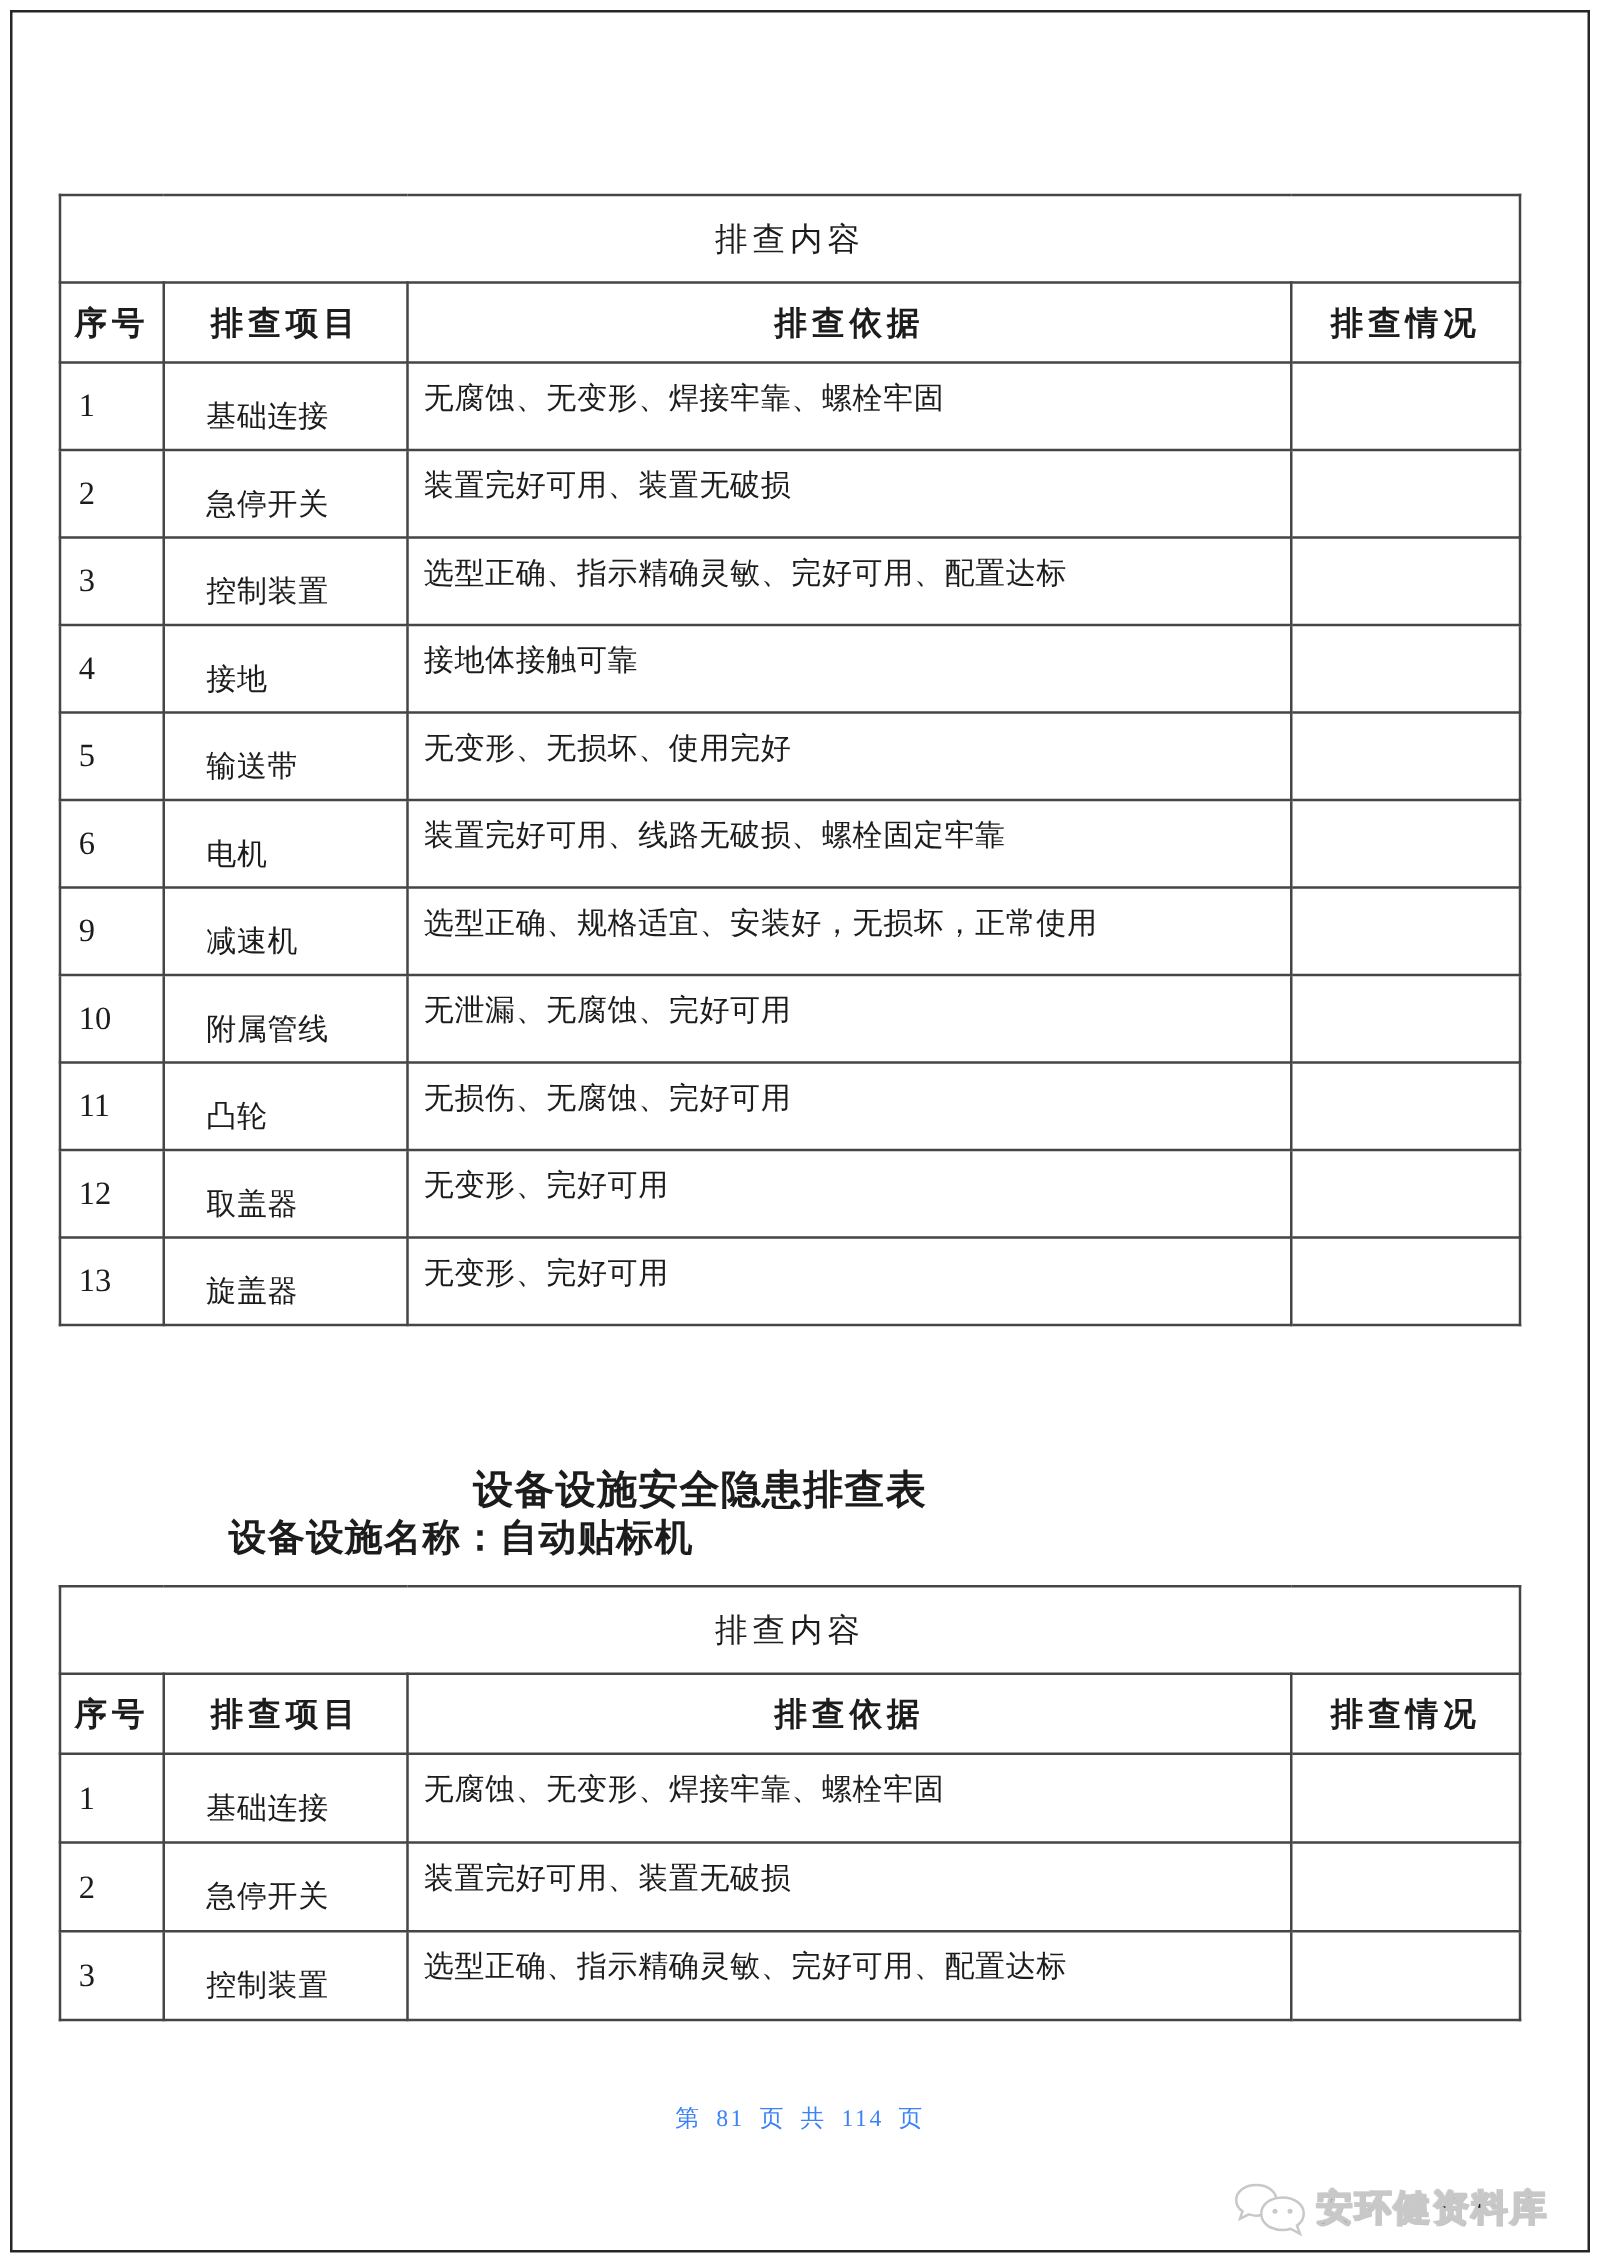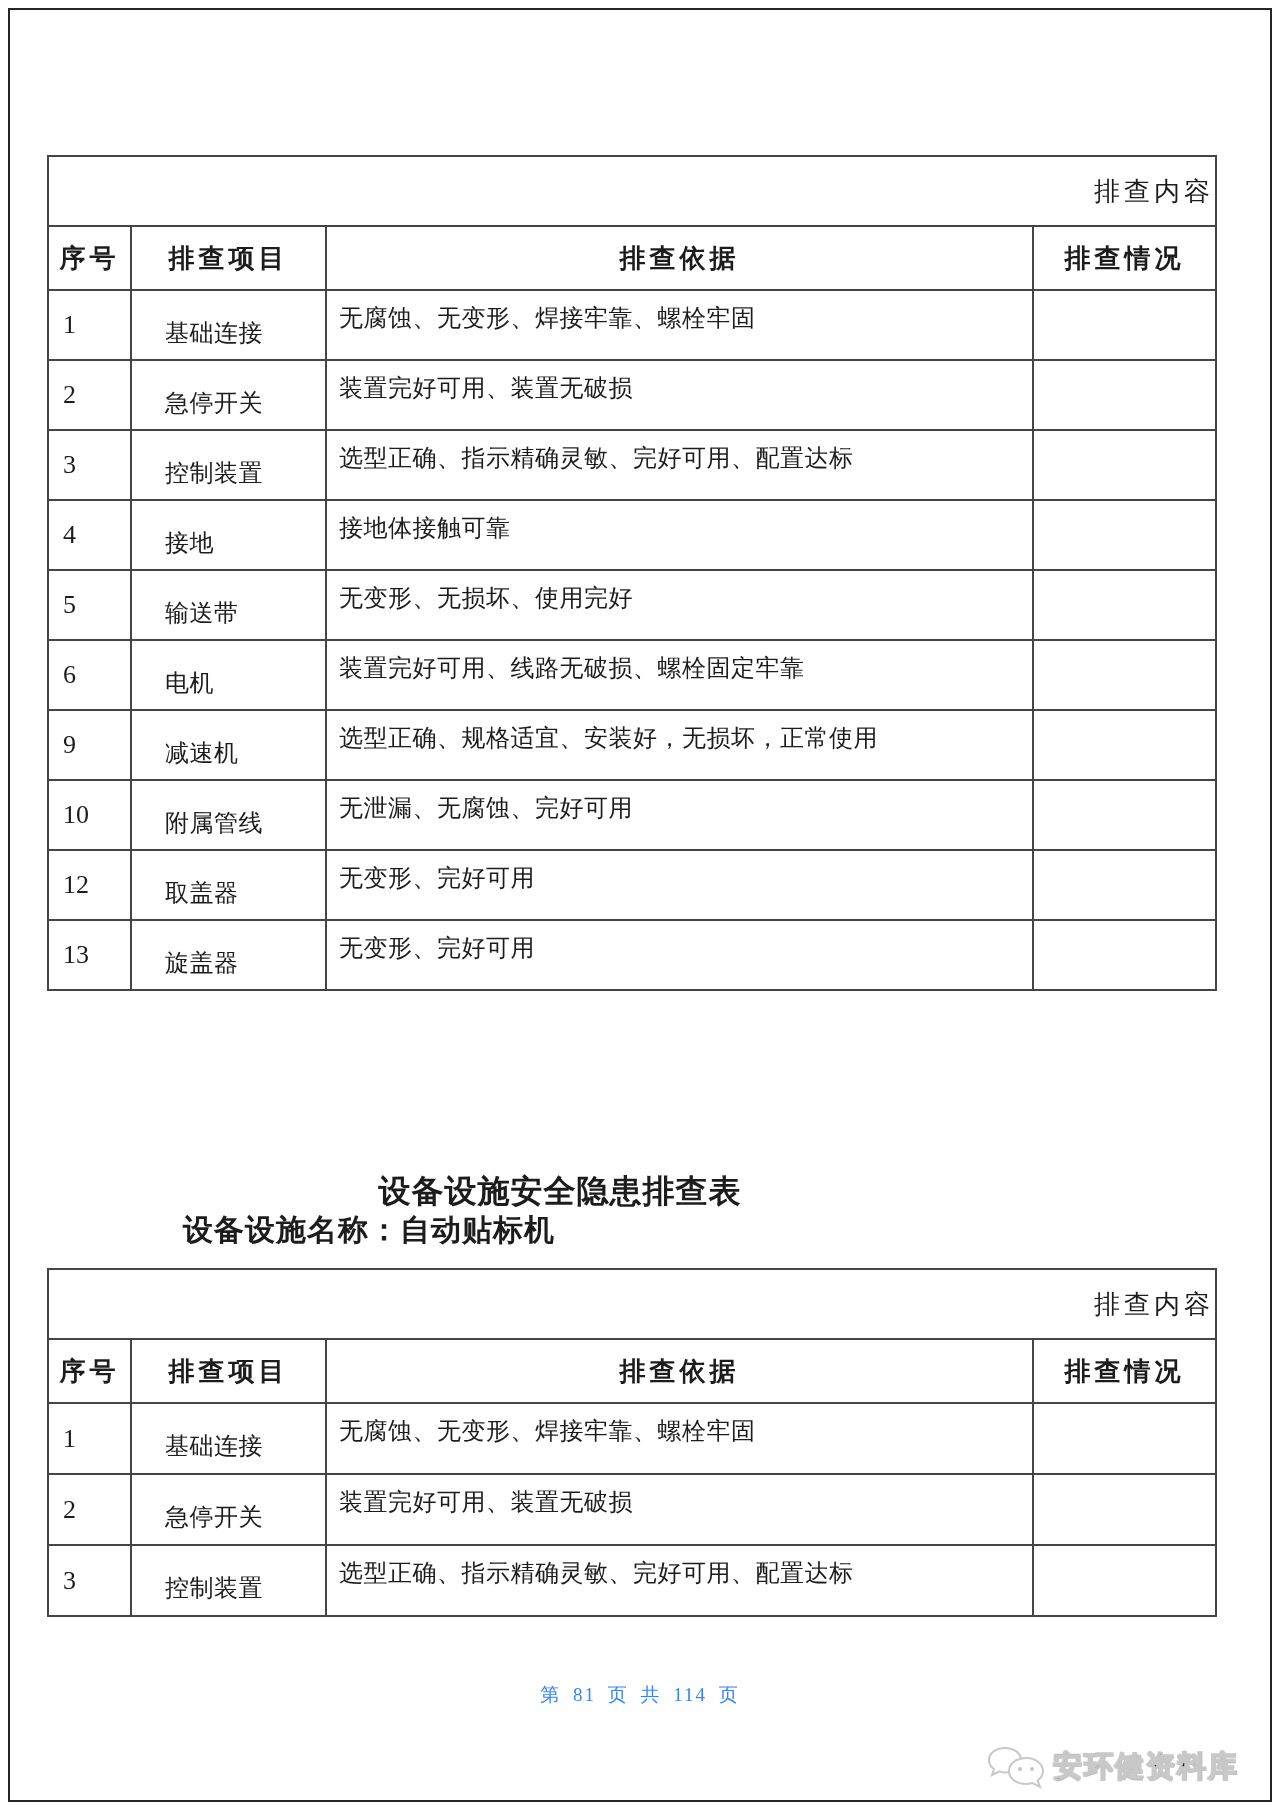--- a/index.html
+++ b/index.html
@@ -29,21 +29,21 @@
   #table1 { top: 155px; }
   #table2 { top: 1268px; }
   .check-table td, .check-table th {
     border: 2px solid #454545;
     background: #ffffff;
     font-weight: normal;
     overflow: hidden;
   }
   .content-title-cell {
     height: 66px;
-    text-align: right;
+    text-align: center;
     vertical-align: middle;
     font-size: 26px;
     font-weight: bold;
     letter-spacing: 4px;
     margin-top: 30px;
   }
   .col-header-row th {
     height: 60px;
     text-align: center;
     vertical-align: middle;
@@ -189,20 +189,26 @@
       <tr>
         <td class="c-no">9</td>
         <td class="c-item">减速机</td>
         <td class="c-basis">选型正确、规格适宜、安装好，无损坏，正常使用</td>
         <td class="c-status"></td>
       </tr>
       <tr>
         <td class="c-no">10</td>
         <td class="c-item">附属管线</td>
         <td class="c-basis">无泄漏、无腐蚀、完好可用</td>
+        <td class="c-status"></td>
+      </tr>
+      <tr>
+        <td class="c-no">11</td>
+        <td class="c-item">凸轮</td>
+        <td class="c-basis">无损伤、无腐蚀、完好可用</td>
         <td class="c-status"></td>
       </tr>
       <tr>
         <td class="c-no">12</td>
         <td class="c-item">取盖器</td>
         <td class="c-basis">无变形、完好可用</td>
         <td class="c-status"></td>
       </tr>
       <tr>
         <td class="c-no">13</td>

